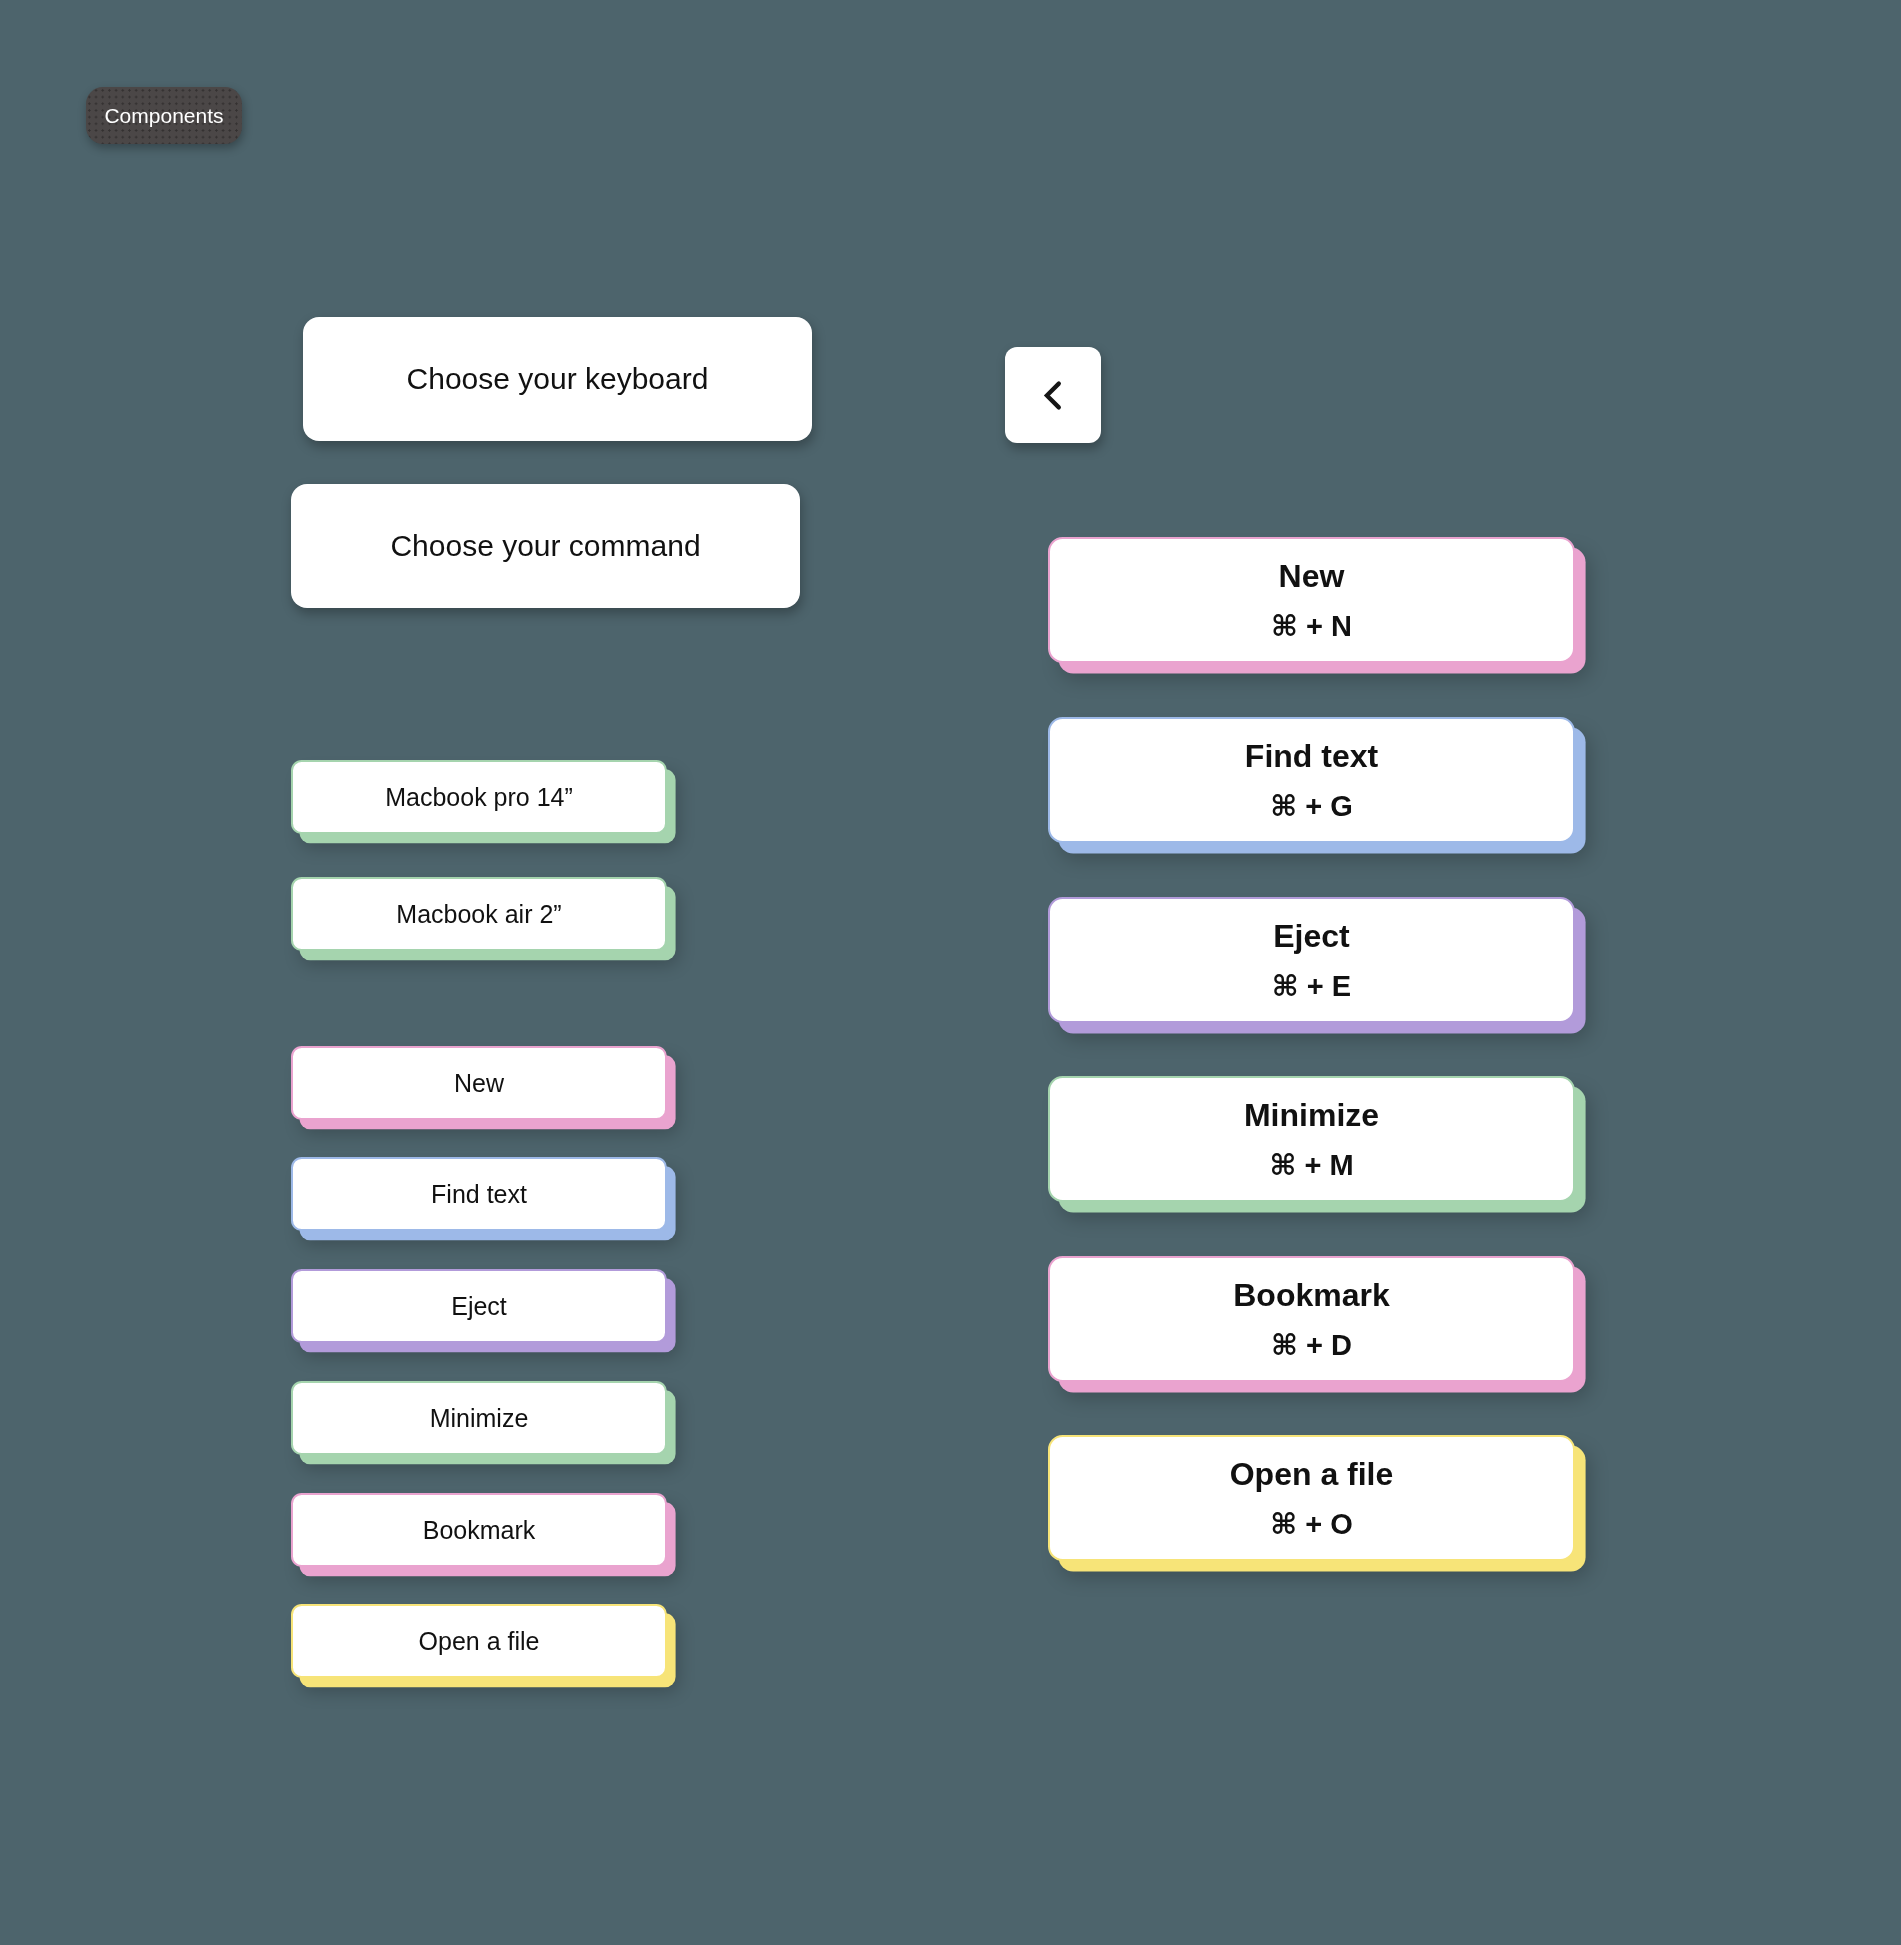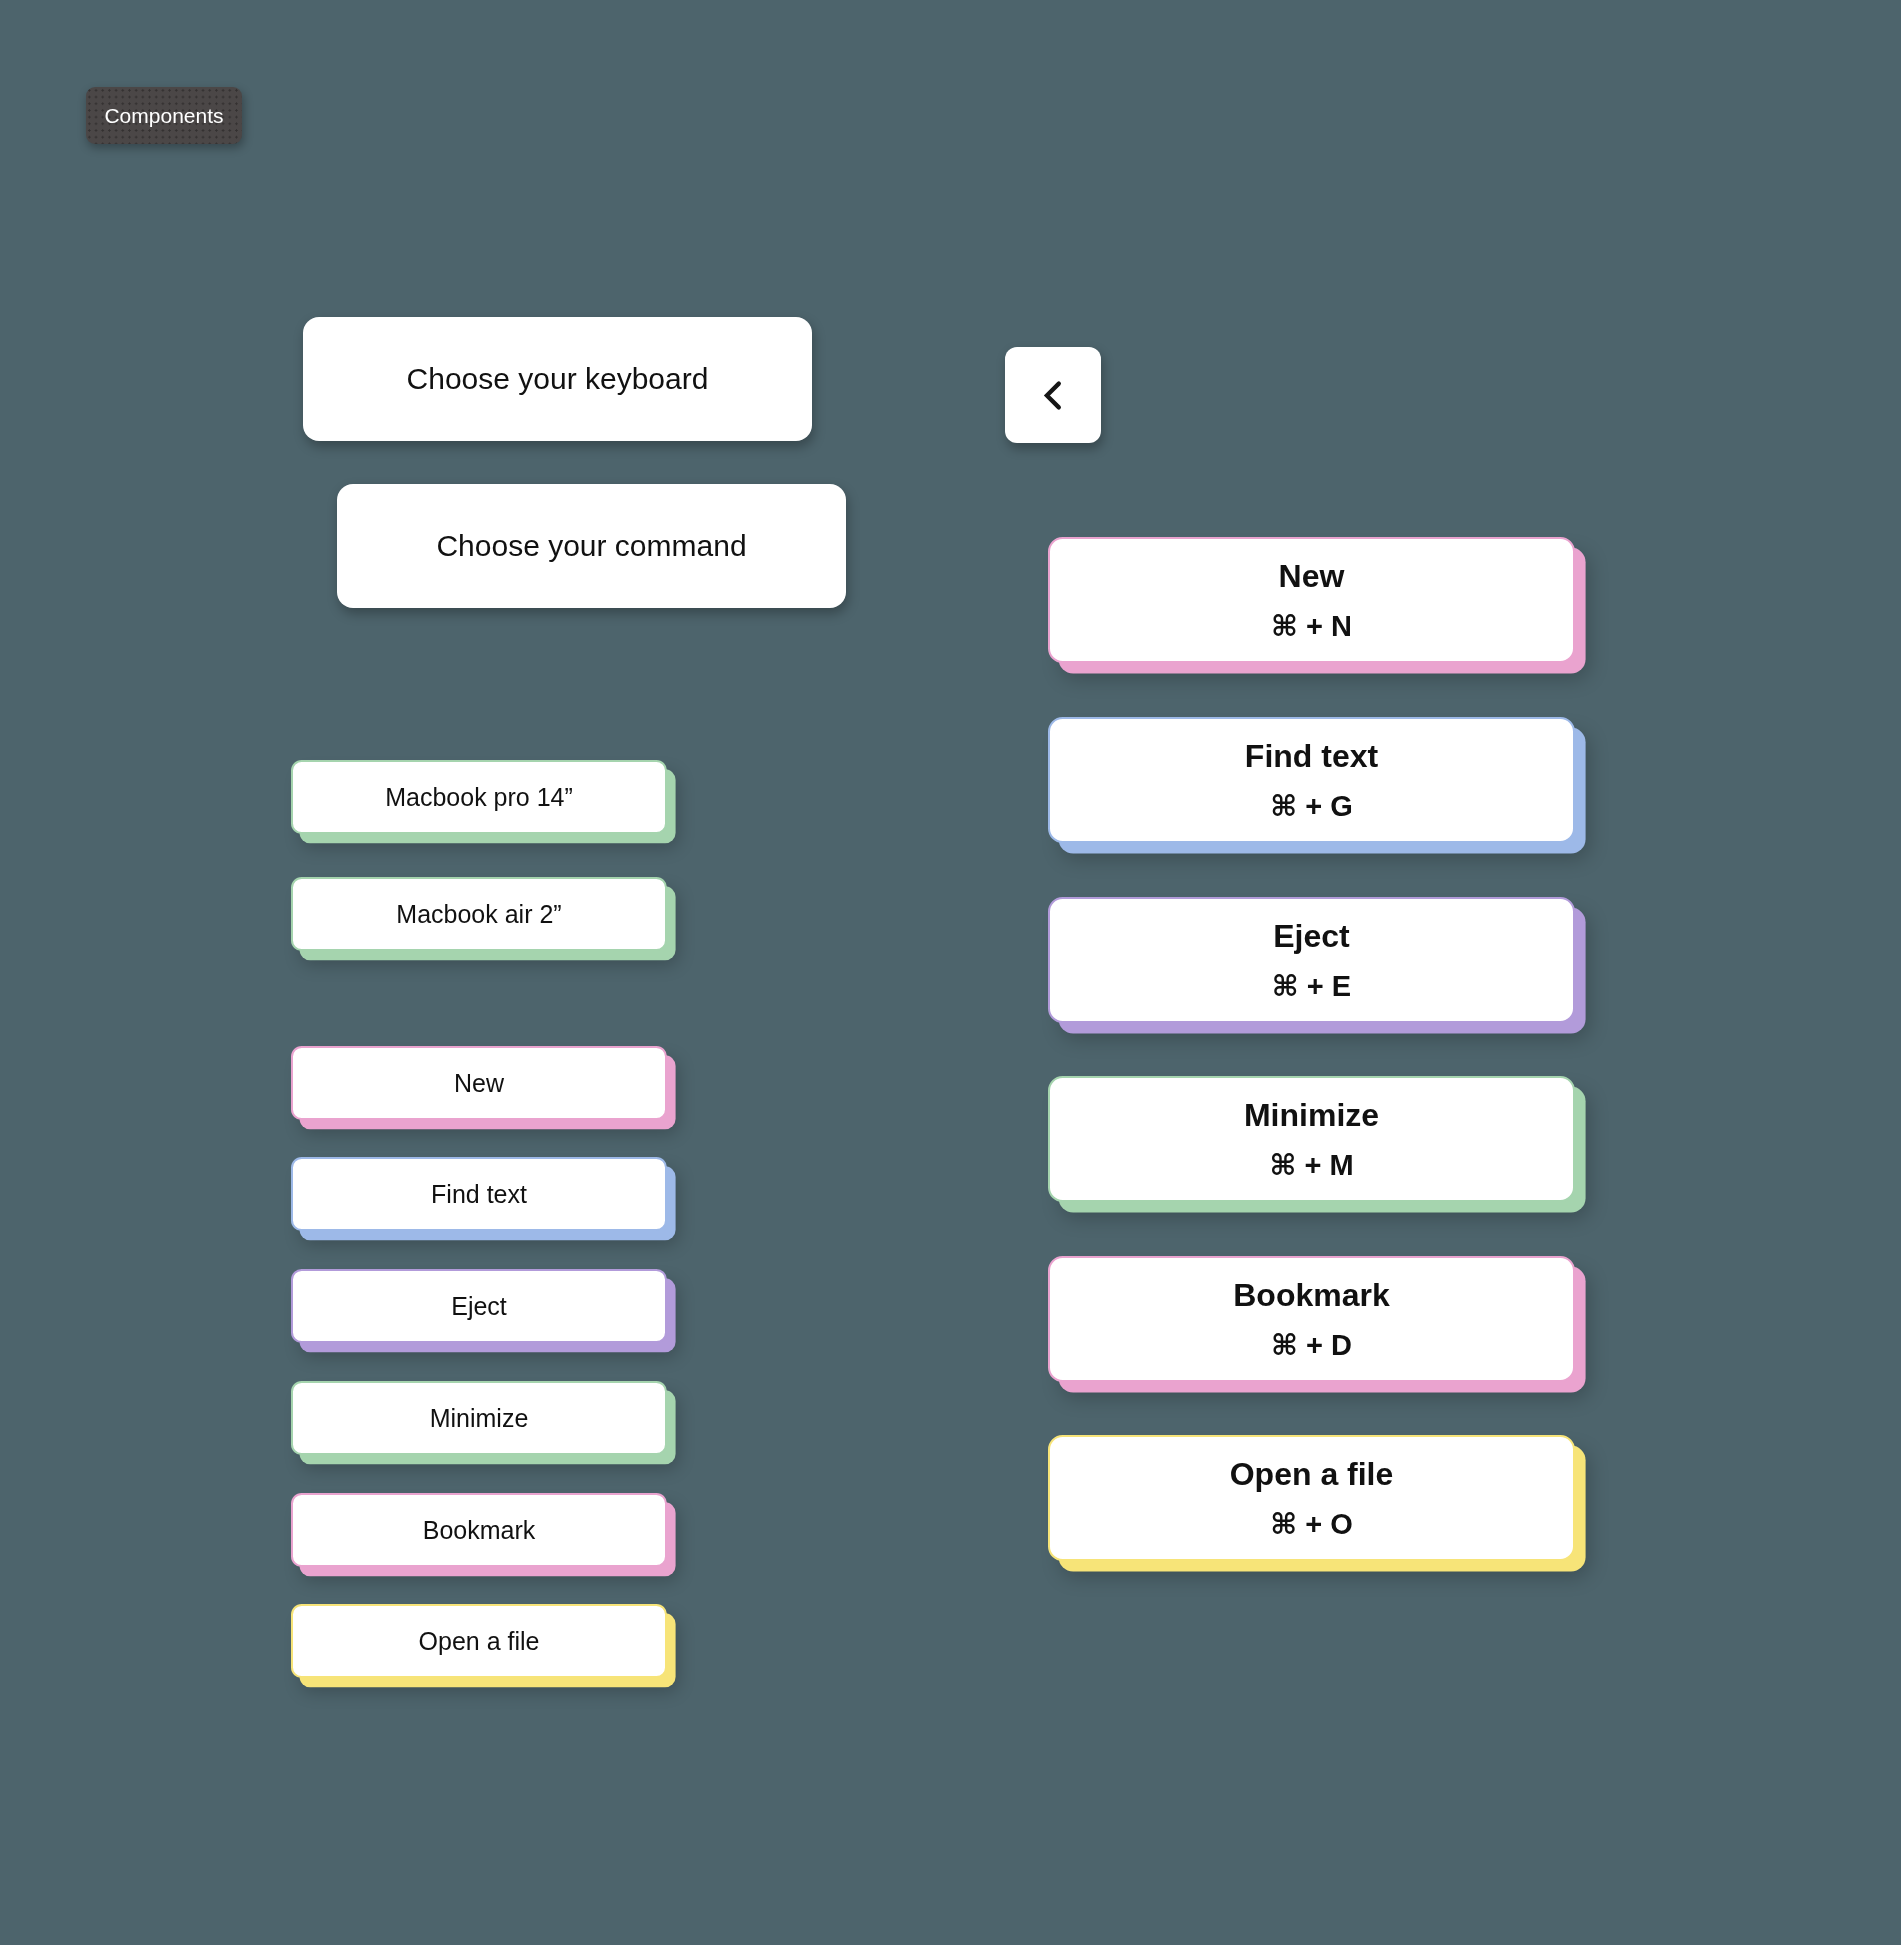--- a/index.html
+++ b/index.html
@@ -10,36 +10,36 @@
     position:relative;overflow:hidden;
   }
   .stage{position:absolute;inset:0;}
 
   
   .badge{
     position:absolute;left:86px;top:87px;width:156px;height:57px;
     background-color:var(--badge_bg);
     background-image:radial-gradient(rgba(25,23,23,.45) 1.1px, transparent 1.2px);
     background-size:6.7px 6.7px;
-    border-radius:9px;
+    border-radius:17px;
     display:flex;align-items:center;justify-content:center;
     color:var(--badge_text);font-size:21px;
     box-shadow:1.3px 4px 9.3px rgba(0,0,0,.3);
   }
 
   
   .prompt-card{
     position:absolute;left:291px;width:509px;height:124px;
     background:var(--card_bg);border-radius:16px;
     display:flex;align-items:center;justify-content:center;
     font-size:30px;color:var(--text);
     box-shadow:2px 5.3px 12px rgba(0,0,0,.28);
   }
   .prompt-keyboard{top:317px;margin-left:12px;}
-  .prompt-command{top:484px;margin-left:46px;}
+  .prompt-command{top:484px;}
 
   
   .back-btn{
     position:absolute;left:1005px;top:347px;width:96px;height:96px;
     background:var(--card_bg);border:none;border-radius:12px;
     display:flex;align-items:center;justify-content:center;
     cursor:pointer;box-shadow:2px 5.3px 10.6px rgba(0,0,0,.28);
     padding:0;
   }
   .back-btn svg{display:block;}

